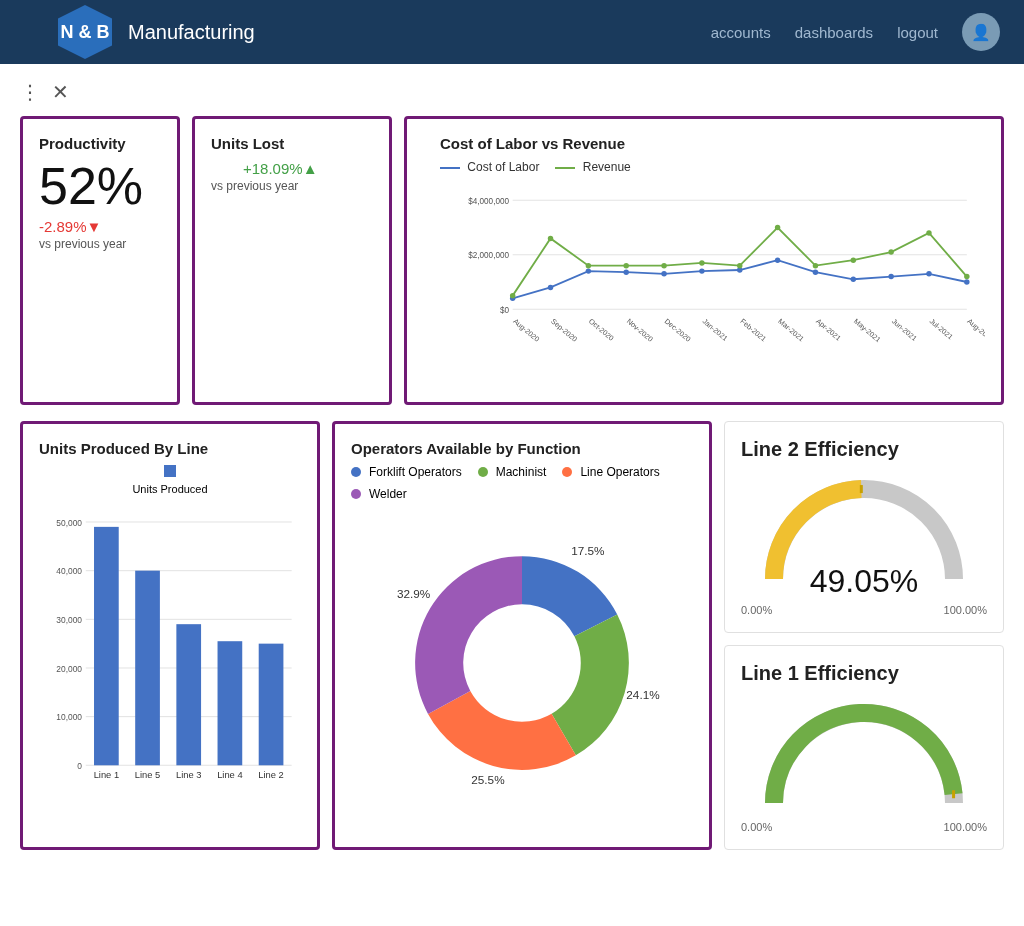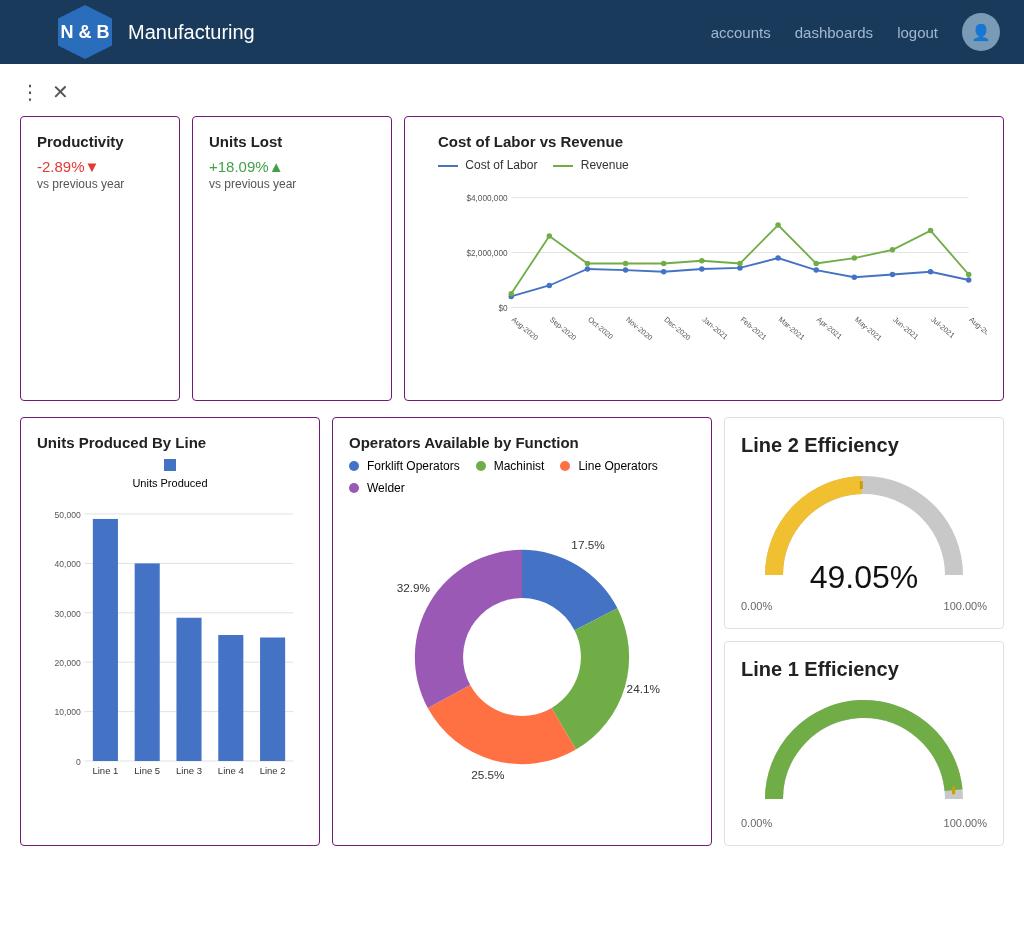--- a/index.html
+++ b/index.html
@@ -54,32 +54,32 @@
     .page-actions { display: flex; gap: 12px; align-items: center; }
     .page-action-btn {
       background: none; border: none; cursor: pointer;
       font-size: 20px; color: #555;
     }
 
     
     .top-row { display: flex; gap: 12px; margin-bottom: 16px; }
     .card {
       background: white;
-      border: 1px solid #701a75;
+      border: 3px solid #701a75;
       border-radius: 4px;
       padding: 16px;
     }
     .card-productivity { flex: 0 0 160px; }
     .card-units-lost { flex: 0 0 200px; }
     .card-labor { flex: 1; padding-left: 33px; }
 
     .card-label { font-size: 15px; font-weight: 600; color: #222; margin-bottom: 8px; }
     .big-number { font-size: 52px; font-weight: 300; color: #111; line-height: 1; margin-bottom: 6px; }
     .change-negative { color: #e53935; font-size: 15px; font-weight: 500; }
-    .change-positive { color: #43a047; font-size: 15px; font-weight: 500; }
+    .change-positive { color: #43a047; font-size: 15px; font-weight: 500; margin-left: 32px; }
     .vs-prev { font-size: 12px; color: #555; margin-top: 2px; }
 
     
     .chart-legend { display: flex; gap: 16px; margin-bottom: 8px; font-size: 12px; color: #333; align-items: center; }
     .legend-dot { width: 10px; height: 10px; border-radius: 50%; display: inline-block; margin-right: 4px; }
 
     
     .bottom-row { display: flex; gap: 12px; }
     .card-bar { flex: 0 0 300px; }
     .card-donut { flex: 1; }
@@ -119,20 +119,21 @@
     <div class="page-actions">
       <button class="page-action-btn">⋮</button>
       <button class="page-action-btn">✕</button>
     </div>
   </div>
 
   <div class="top-row">
 
     <div class="card card-productivity">
       <div class="card-label">Productivity</div>
+      <div class="big-number">52%</div>
       <div class="change-negative">
         <span>-2.89%</span><span>▼</span>
       </div>
       <div class="vs-prev">vs previous year</div>
     </div>
 
     <div class="card card-units-lost">
       <div class="card-label">Units Lost</div>
       <div class="change-positive">
         <span>+18.09%</span><span>▲</span>

